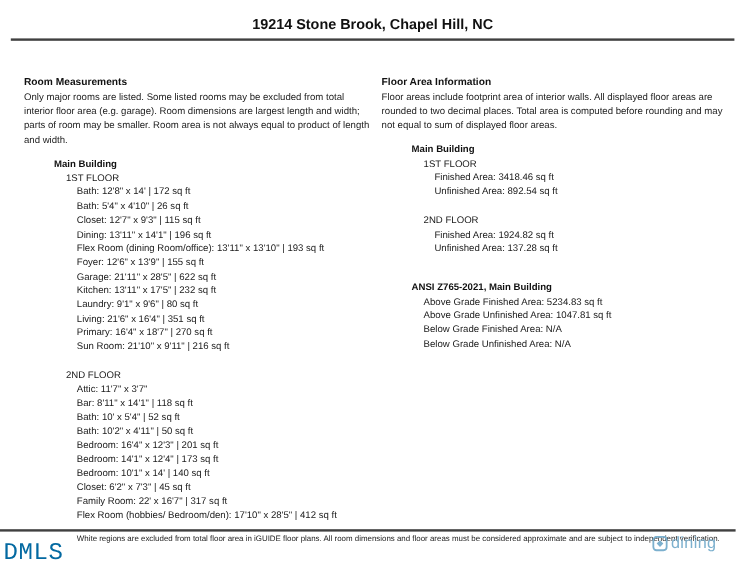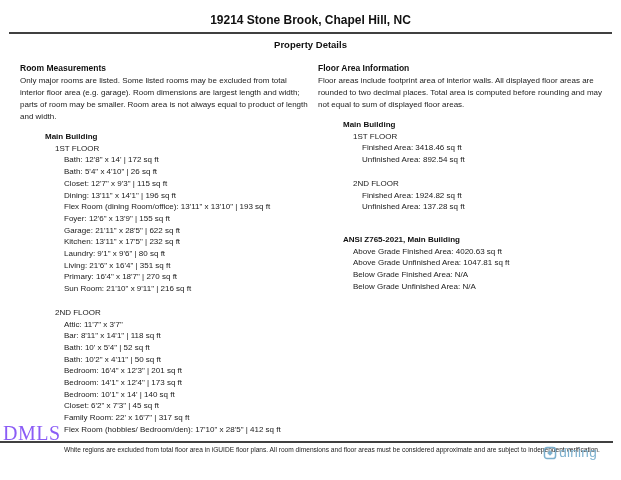--- a/index.html
+++ b/index.html
@@ -87,26 +87,26 @@
     position: absolute;
     left: 64px;
     top: 446px;
     font-size: 6.6px;
     color: #222;
     white-space: nowrap;
   }
   .dmls-logo {
     position: absolute;
     left: 3px;
-    top: 422px;
-    font-family: Liberation Serif, serif;
+    top: 450px;
+    font-family: Liberation Mono, monospace;
     font-size: 20px;
     font-weight: normal;
     letter-spacing: 0.5px;
-    color: #8b5cf6;
+    color: #0369a1;
   }
   .iguide-logo {
     position: absolute;
     right: 24px;
     top: 445px;
     display: flex;
     align-items: center;
     gap: 2px;
     color: #7cb0ce;
     font-size: 13.5px;
@@ -114,21 +114,20 @@
   }
   .iguide-logo svg { display: block; }
 </style>
 </head>
 <body>
 
 <div class="page">
 
   <div class="title">19214 Stone Brook, Chapel Hill, NC</div>
   <div class="top-rule"></div>
-  <div class="subtitle">Property Details</div>
 
   <div class="columns">
 
     <div class="col-left">
       <div class="section-heading">Room Measurements</div>
       <div class="section-desc">Only major rooms are listed. Some listed rooms may be excluded from total interior floor area (e.g. garage). Room dimensions are largest length and width; parts of room may be smaller. Room area is not always equal to product of length and width.</div>
       <div class="building">Main Building</div>
       <div>
         <div class="floor-label">1ST FLOOR</div>
         <div class="lines">
@@ -177,21 +176,21 @@
       <div class="gap-small">
         <div class="floor-label">2ND FLOOR</div>
         <div class="lines">
             <div>Finished Area: 1924.82 sq ft</div>
             <div>Unfinished Area: 137.28 sq ft</div>
           </div>
       </div>
       <div class="gap-large">
         <div class="building">ANSI Z765-2021, Main Building</div>
         <div class="lines lines-ansi">
-            <div>Above Grade Finished Area: 4020.63 sq ft</div>
+            <div>Above Grade Finished Area: 5234.83 sq ft</div>
             <div>Above Grade Unfinished Area: 1047.81 sq ft</div>
             <div>Below Grade Finished Area: N/A</div>
             <div>Below Grade Unfinished Area: N/A</div>
           </div>
       </div>
     </div>
 
   </div>
 
   <div class="bottom-rule"></div>

